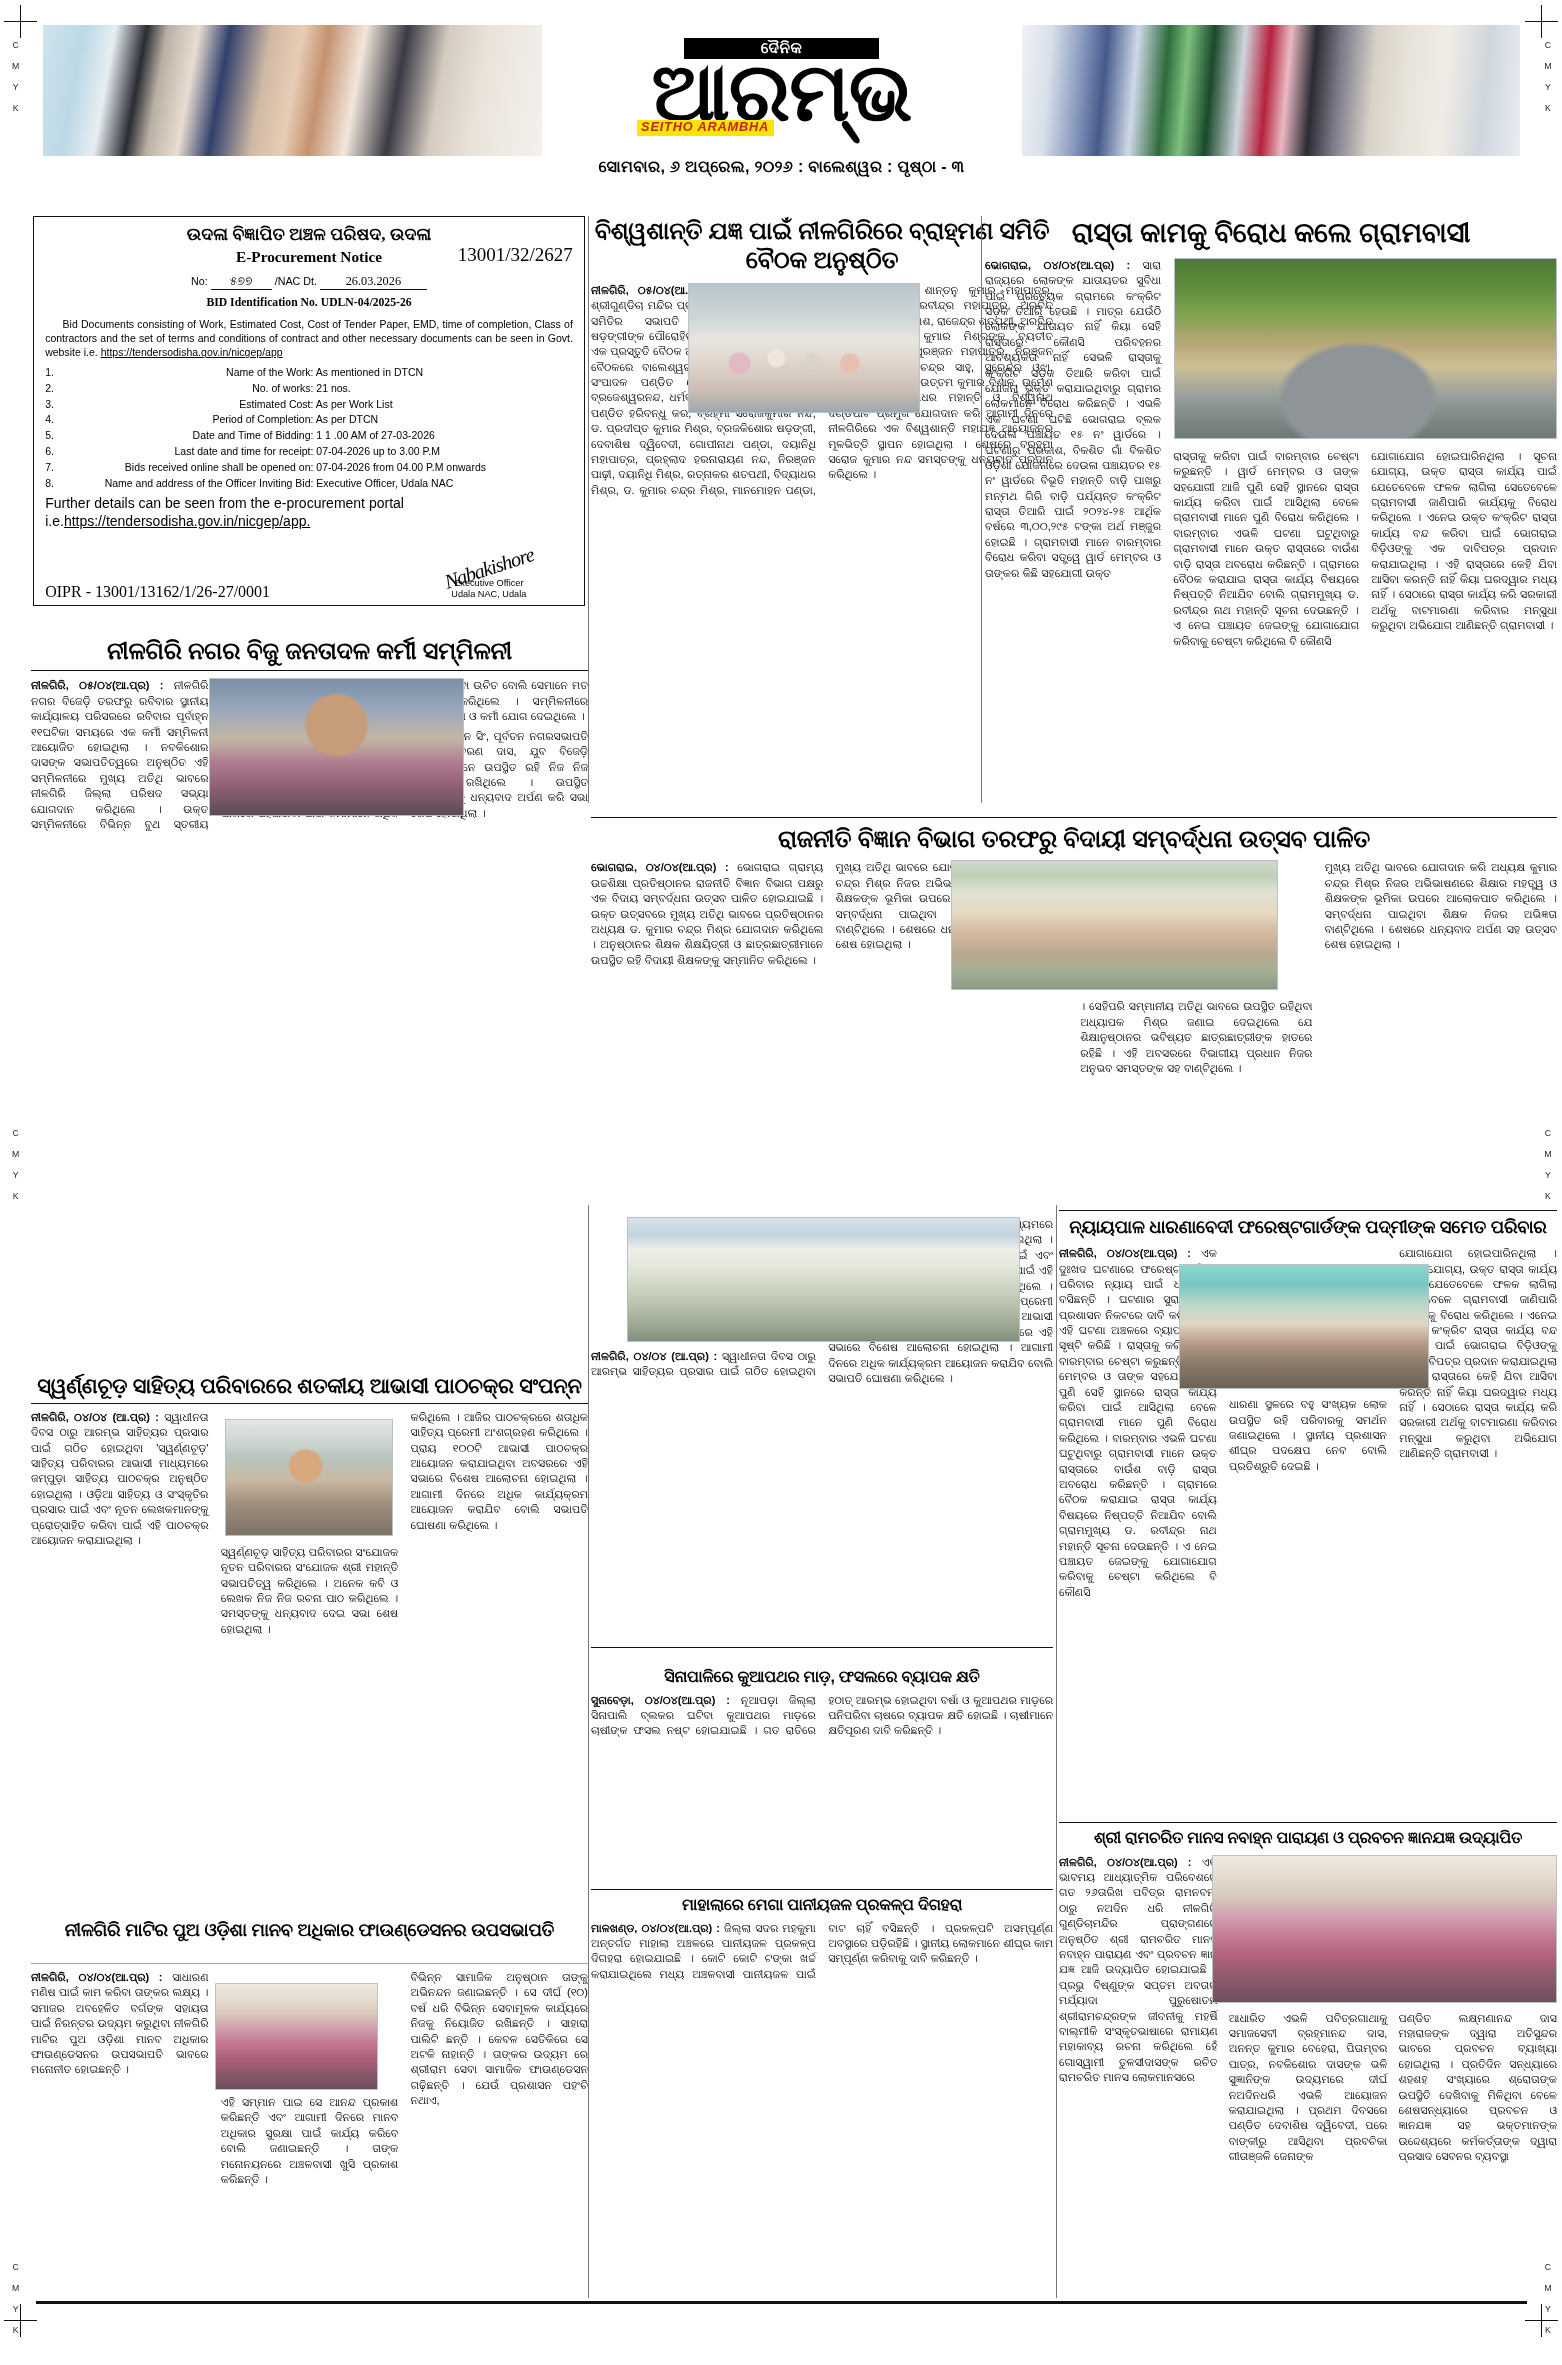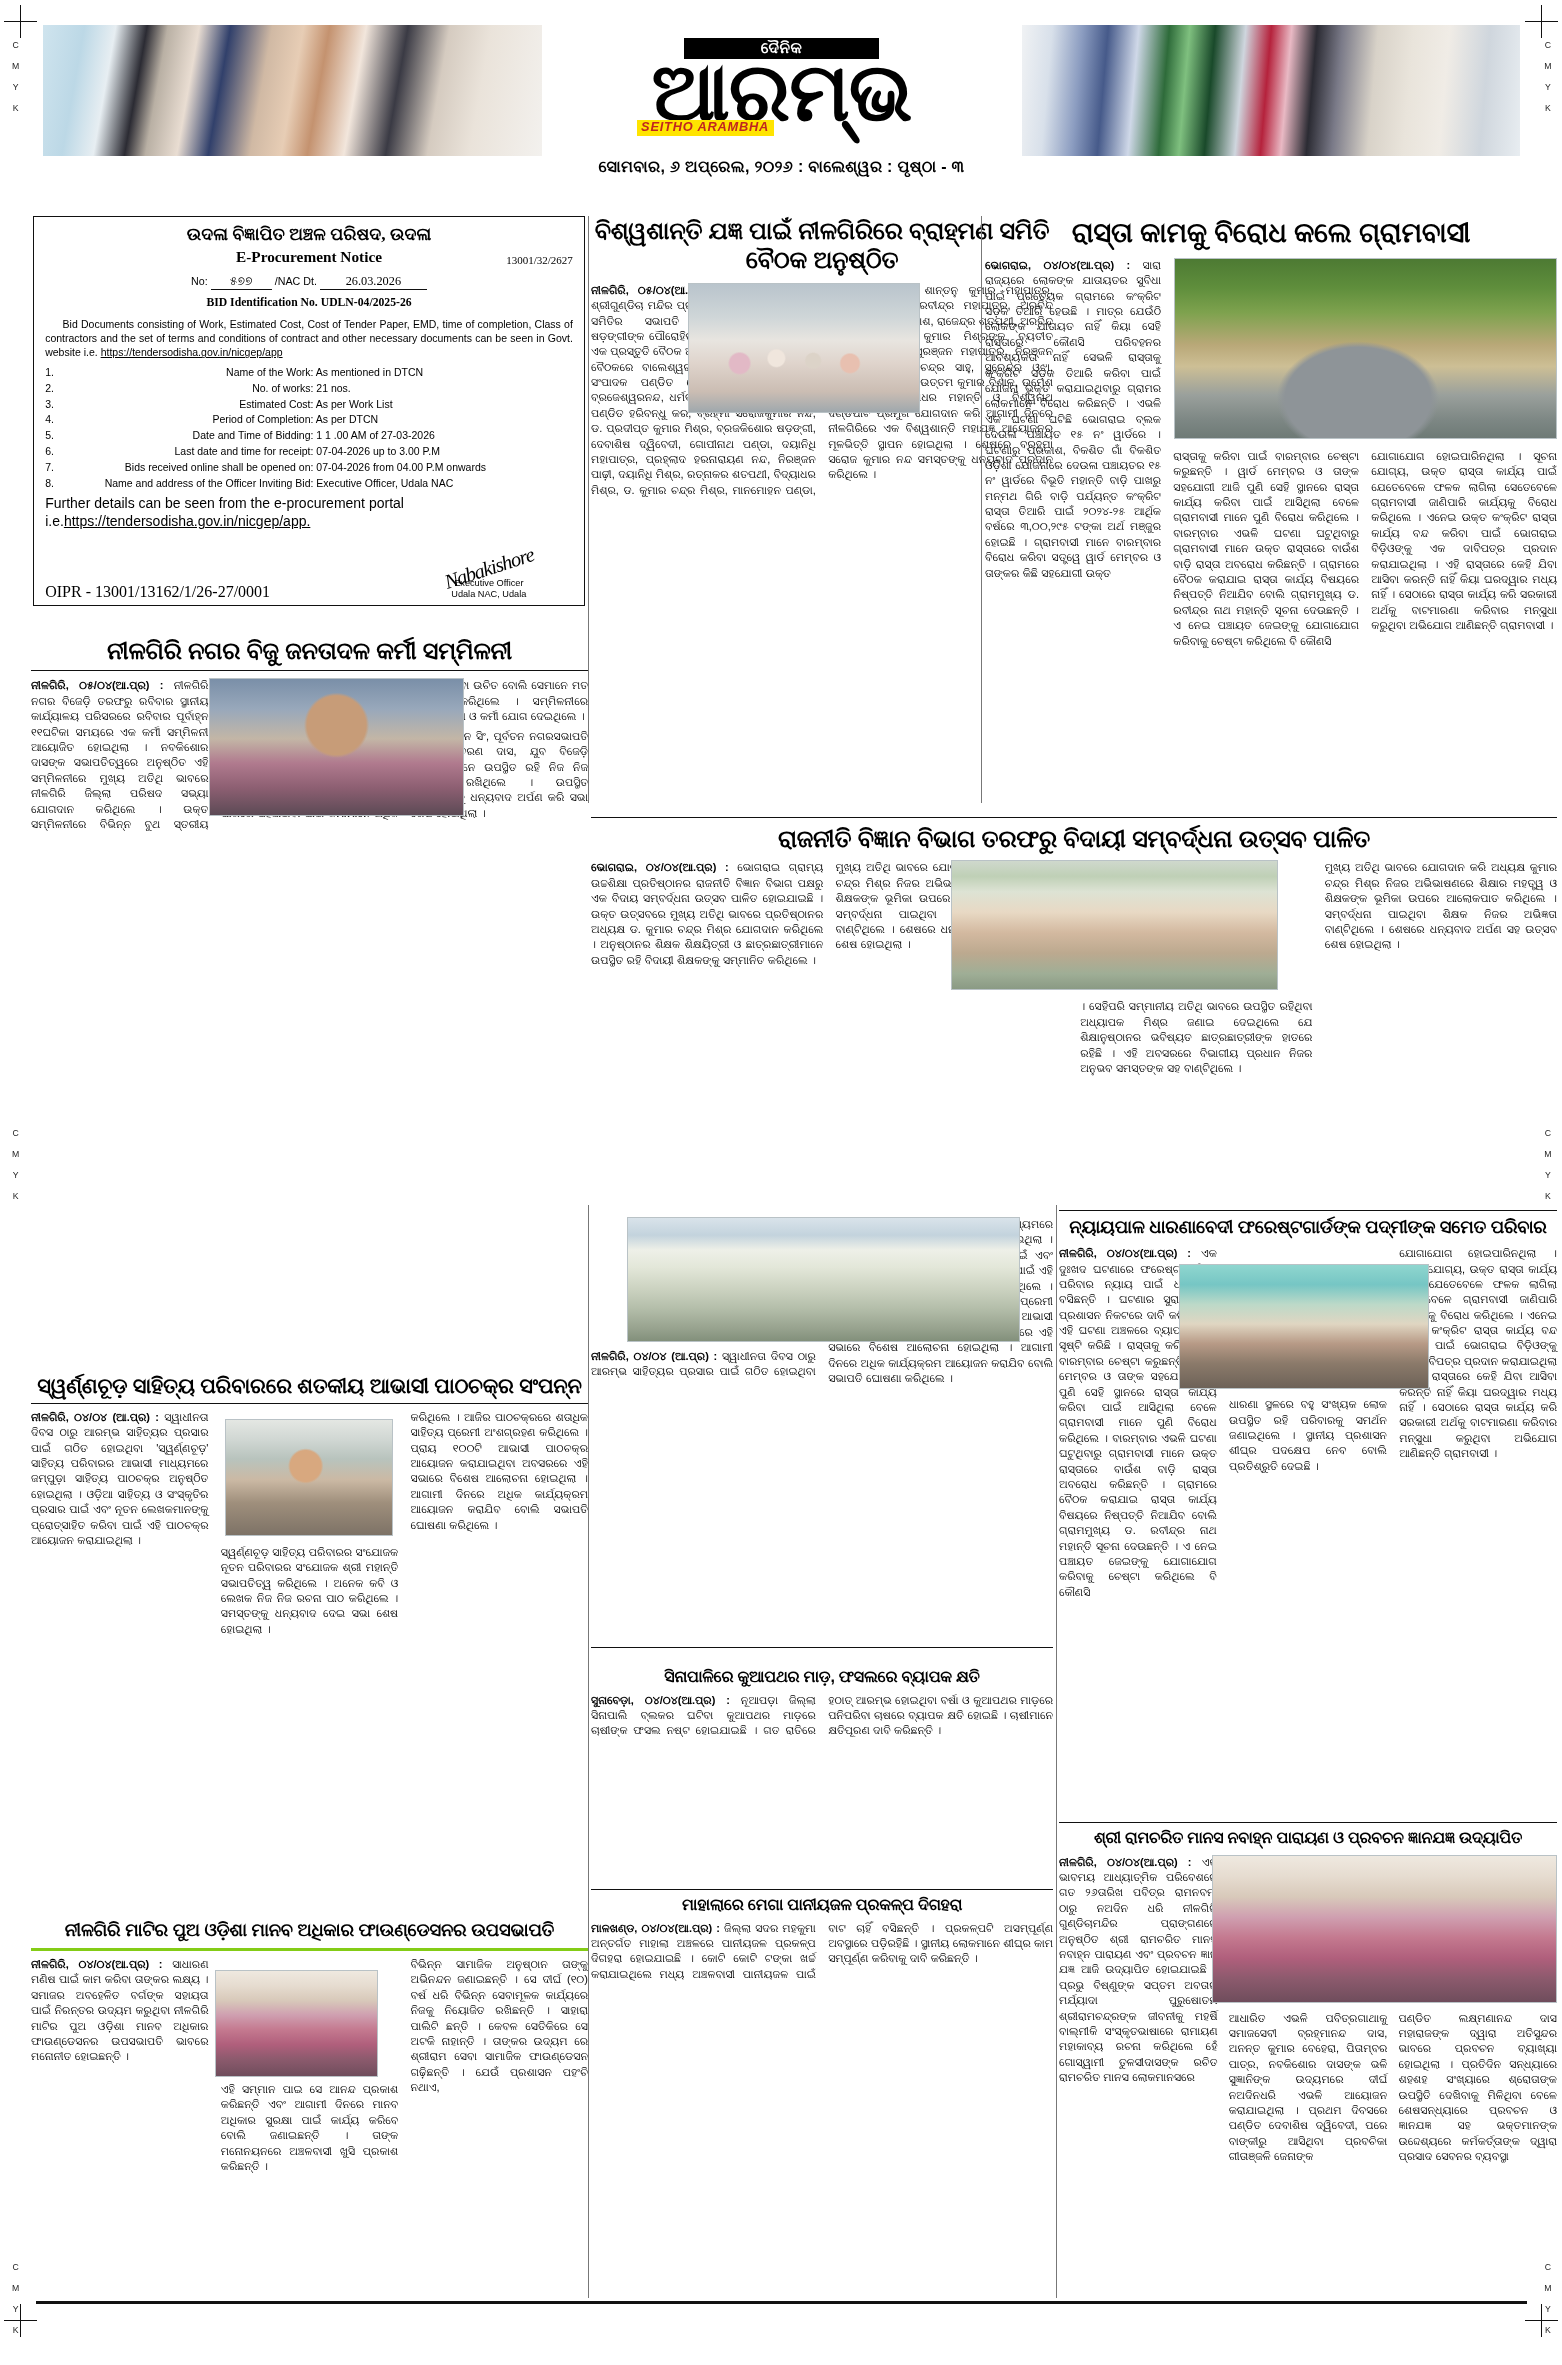--- a/index.html
+++ b/index.html
@@ -156,21 +156,21 @@
     margin-top: 2px;
   }
   .notice-eng-title {
     font-size: 15.3px;
     font-weight: bold;
     font-family: "Liberation Serif", serif;
   }
   .notice-refno {
     position: absolute;
     right: 0; bottom: 0;
-    font-size: 11px;
+    font-size: 19px;
     font-family: "Liberation Serif", serif;
   }
   .notice-no-line {
     margin-top: 8.2px;
     font-size: 10.7px;
     text-align: center;
     font-family: "Liberation Sans", sans-serif;
   }
   .notice-no-line .ul {
     display: inline-block;
@@ -467,21 +467,21 @@
           <b>ନୀଳଗିରି, ୦୪/୦୪ (ଆ.ପ୍ର) :</b>
           <span>ସ୍ୱାଧୀନତା ଦିବସ ଠାରୁ ଆରମ୍ଭ ସାହିତ୍ୟର ପ୍ରସାର ପାଇଁ ଗଠିତ ହୋଇଥିବା 'ସ୍ୱର୍ଣ୍ଣଚୂଡ଼' ସାହିତ୍ୟ ପରିବାରର ଆଭାସୀ ମାଧ୍ୟମରେ ଜମ୍ପୁଡ଼ା ସାହିତ୍ୟ ପାଠଚକ୍ର ଅନୁଷ୍ଠିତ ହୋଇଥିଲା । ଓଡ଼ିଆ ସାହିତ୍ୟ ଓ ସଂସ୍କୃତିର ପ୍ରସାର ପାଇଁ ଏବଂ ନୂତନ ଲେଖକମାନଙ୍କୁ ପ୍ରୋତ୍ସାହିତ କରିବା ପାଇଁ ଏହି ପାଠଚକ୍ର ଆୟୋଜନ କରାଯାଇଥିଲା ।</span>
         </div>
         <div style="flex:1 1 0; padding-top:135px;">ସ୍ୱର୍ଣ୍ଣଚୂଡ଼ ସାହିତ୍ୟ ପରିବାରର ସଂଯୋଜକ ନୂତନ ପରିବାରର ସଂଯୋଜକ ଶ୍ରୀ ମହାନ୍ତି ସଭାପତିତ୍ୱ କରିଥିଲେ । ଅନେକ କବି ଓ ଲେଖକ ନିଜ ନିଜ ରଚନା ପାଠ କରିଥିଲେ । ସମସ୍ତଙ୍କୁ ଧନ୍ୟବାଦ ଦେଇ ସଭା ଶେଷ ହୋଇଥିଲା ।</div>
         <div style="flex:1 1 0;">କରିଥିଲେ । ଆଜିର ପାଠଚକ୍ରରେ ଶତାଧିକ ସାହିତ୍ୟ ପ୍ରେମୀ ଅଂଶଗ୍ରହଣ କରିଥିଲେ । ପ୍ରାୟ ୧୦୦ଟି ଆଭାସୀ ପାଠଚକ୍ର ଆୟୋଜନ କରାଯାଇଥିବା ଅବସରରେ ଏହି ସଭାରେ ବିଶେଷ ଆଲୋଚନା ହୋଇଥିଲା । ଆଗାମୀ ଦିନରେ ଅଧିକ କାର୍ଯ୍ୟକ୍ରମ ଆୟୋଜନ କରାଯିବ ବୋଲି ସଭାପତି ଘୋଷଣା କରିଥିଲେ ।</div>
       </div>
     </div>
   </div>
 
   <div class="art" style="left:31px; top:1920px; width:557px;">
-    <div class="hl hl-sm hl-c" style="border-bottom:3px solid #84cc16; padding-bottom:6px;">ନୀଳଗିରି ମାଟିର ପୁଅ ଓଡ଼ିଶା ମାନବ ଅଧିକାର ଫାଉଣ୍ଡେସନର ଉପସଭାପତି</div>
+    <div class="hl hl-sm hl-c" style="border-bottom:1px solid #84cc16; padding-bottom:21px;">ନୀଳଗିରି ମାଟିର ପୁଅ ଓଡ଼ିଶା ମାନବ ଅଧିକାର ଫାଉଣ୍ଡେସନର ଉପସଭାପତି</div>
 
     <div style="position:relative; margin-top:6.1px;">
       <div class="photo ph-ceremony" style="position:absolute; left:184px; top:13.3px; width:163px; height:107px;"></div>
       <div class="body-txt" style="display:flex; gap:12.3px; height:342px;">
         <div style="flex:1 1 0;">
           <b>ନୀଳଗିରି, ୦୪/୦୪(ଆ.ପ୍ର) :</b>
           <span>ସାଧାରଣ ମଣିଷ ପାଇଁ କାମ କରିବା ତାଙ୍କର ଲକ୍ଷ୍ୟ । ସମାଜର ଅବହେଳିତ ବର୍ଗଙ୍କ ସହାୟତା ପାଇଁ ନିରନ୍ତର ଉଦ୍ୟମ କରୁଥିବା ନୀଳଗିରି ମାଟିର ପୁଅ ଓଡ଼ିଶା ମାନବ ଅଧିକାର ଫାଉଣ୍ଡେସନର ଉପସଭାପତି ଭାବରେ ମନୋନୀତ ହୋଇଛନ୍ତି ।</span>
         </div>
         <div style="flex:1 1 0; padding-top:125px;">ଏହି ସମ୍ମାନ ପାଇ ସେ ଆନନ୍ଦ ପ୍ରକାଶ କରିଛନ୍ତି ଏବଂ ଆଗାମୀ ଦିନରେ ମାନବ ଅଧିକାର ସୁରକ୍ଷା ପାଇଁ କାର୍ଯ୍ୟ କରିବେ ବୋଲି ଜଣାଇଛନ୍ତି । ତାଙ୍କ ମନୋନୟନରେ ଅଞ୍ଚଳବାସୀ ଖୁସି ପ୍ରକାଶ କରିଛନ୍ତି ।</div>
         <div style="flex:1 1 0;">ବିଭିନ୍ନ ସାମାଜିକ ଅନୁଷ୍ଠାନ ତାଙ୍କୁ ଅଭିନନ୍ଦନ ଜଣାଇଛନ୍ତି । ସେ ଦୀର୍ଘ (୧୦) ବର୍ଷ ଧରି ବିଭିନ୍ନ ସେବାମୂଳକ କାର୍ଯ୍ୟରେ ନିଜକୁ ନିୟୋଜିତ ରଖିଛନ୍ତି । ସାହାରା ପାଲିଟି ଛନ୍ତି । କେବଳ ସେତିକିରେ ସେ ଅଟକି ନାହାନ୍ତି । ତାଙ୍କର ଉଦ୍ୟମ ରେ ଶ୍ରୀରାମ ସେବା ସାମାଜିକ ଫାଉଣ୍ଡେସନ ଗଢ଼ିଛନ୍ତି । ଯେଉଁ ପ୍ରଶାସନ ପହଂଚି ନଥାଏ,</div>

